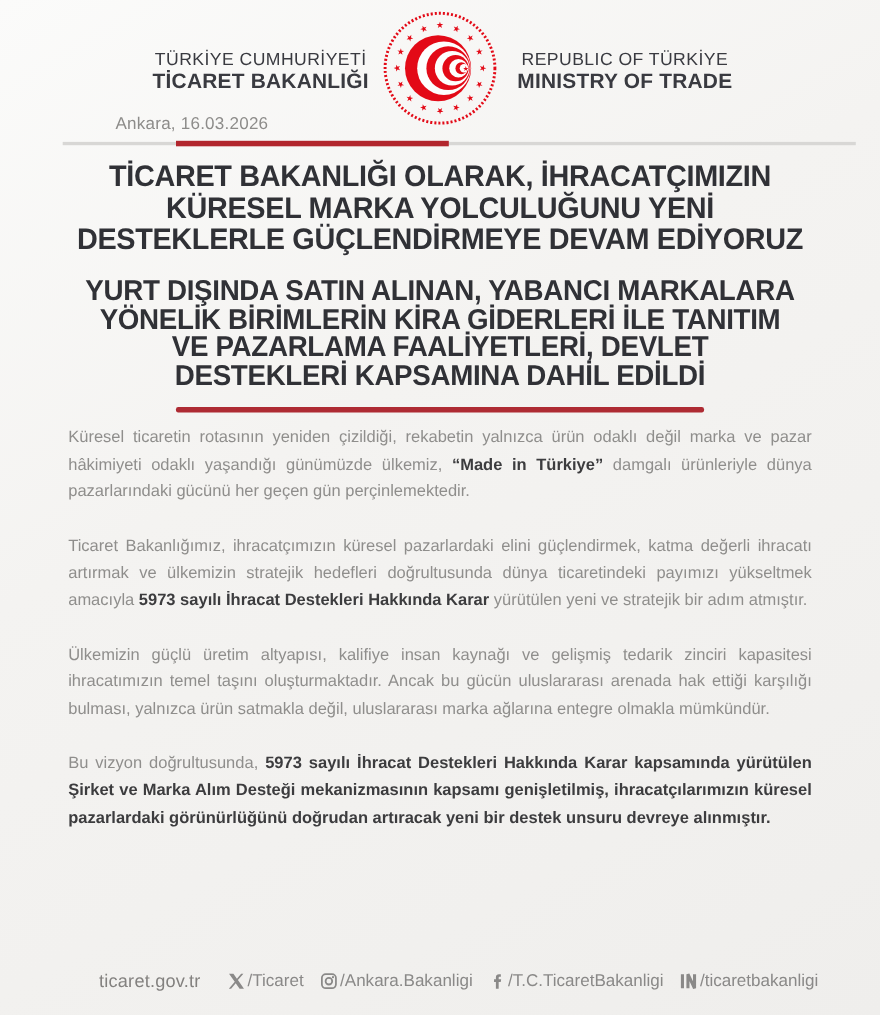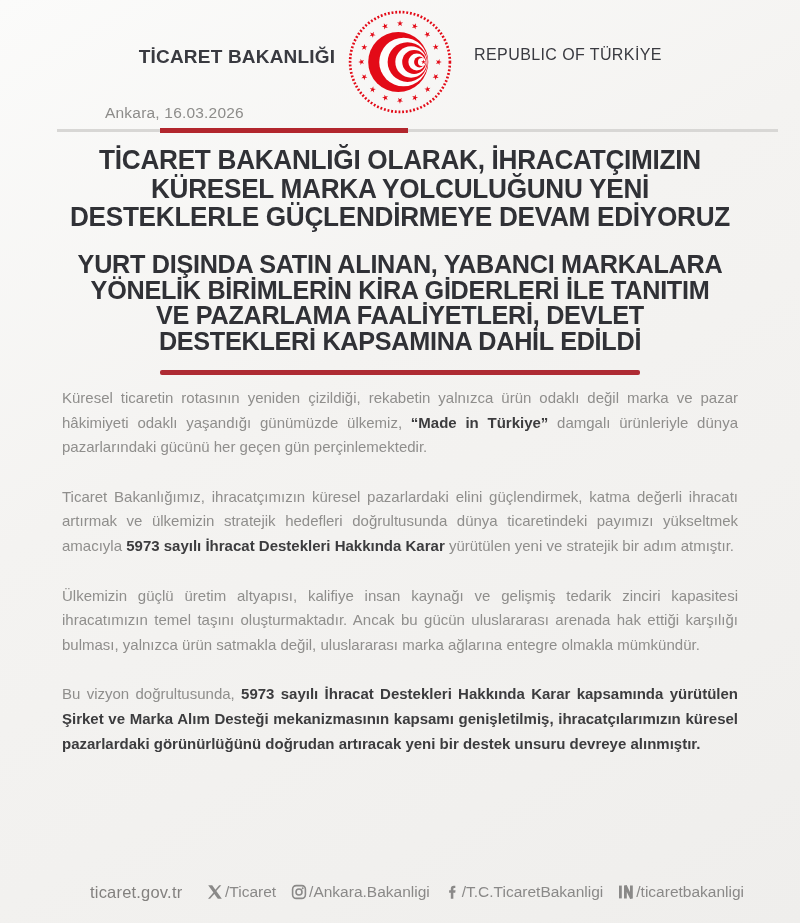--- a/index.html
+++ b/index.html
@@ -43,20 +43,21 @@
   .social{display:flex;align-items:center;gap:2px;}
   .social svg{display:block;}
   .icon-stroke{fill:none;stroke:#8a8988;}
 </style>
 </head>
 <body>
 
 <div class="page">
 
   <div class="header-left">
+    <div class="org-line1">TÜRKİYE CUMHURİYETİ</div>
     <div class="org-line2">TİCARET BAKANLIĞI</div>
   </div>
 
   <div class="logo">
     <svg viewBox="0 0 120 120" width="106" height="106" font-family="DejaVu Sans, sans-serif">
       <circle cx="60" cy="60" r="56.5" fill="none" stroke="#e30a17" stroke-width="3" stroke-dasharray="2.1 2.1"></circle>
       <g fill="#e30a17" font-size="9" text-anchor="middle">
         <text x="60" y="19">★</text>
         <text x="60" y="19" transform="rotate(22.5 60 60)">★</text>
         <text x="60" y="19" transform="rotate(45 60 60)">★</text>
@@ -81,20 +82,21 @@
       <circle cx="76" cy="60" r="13.5" fill="#e30a17"></circle>
       <circle cx="79" cy="60" r="9.5" fill="#fdfdfc"></circle>
       <circle cx="82" cy="60" r="6.1" fill="#e30a17"></circle>
       <circle cx="84.7" cy="60" r="4.4" fill="#fdfdfc"></circle>
       <text x="86.6" y="62.8" font-size="7" fill="#e30a17" text-anchor="middle">★</text>
     </svg>
   </div>
 
   <div class="header-right">
     <div class="org-line1">REPUBLIC OF TÜRKİYE</div>
+    <div class="org-line2">MINISTRY OF TRADE</div>
   </div>
 
   <div class="dateline">Ankara, 16.03.2026</div>
   <div class="divider">
     <div class="divider-red"></div>
   </div>
 
   <div class="headline headline-1">
     <div>TİCARET BAKANLIĞI OLARAK, İHRACATÇIMIZIN</div>
     <div>KÜRESEL MARKA YOLCULUĞUNU YENİ</div>

